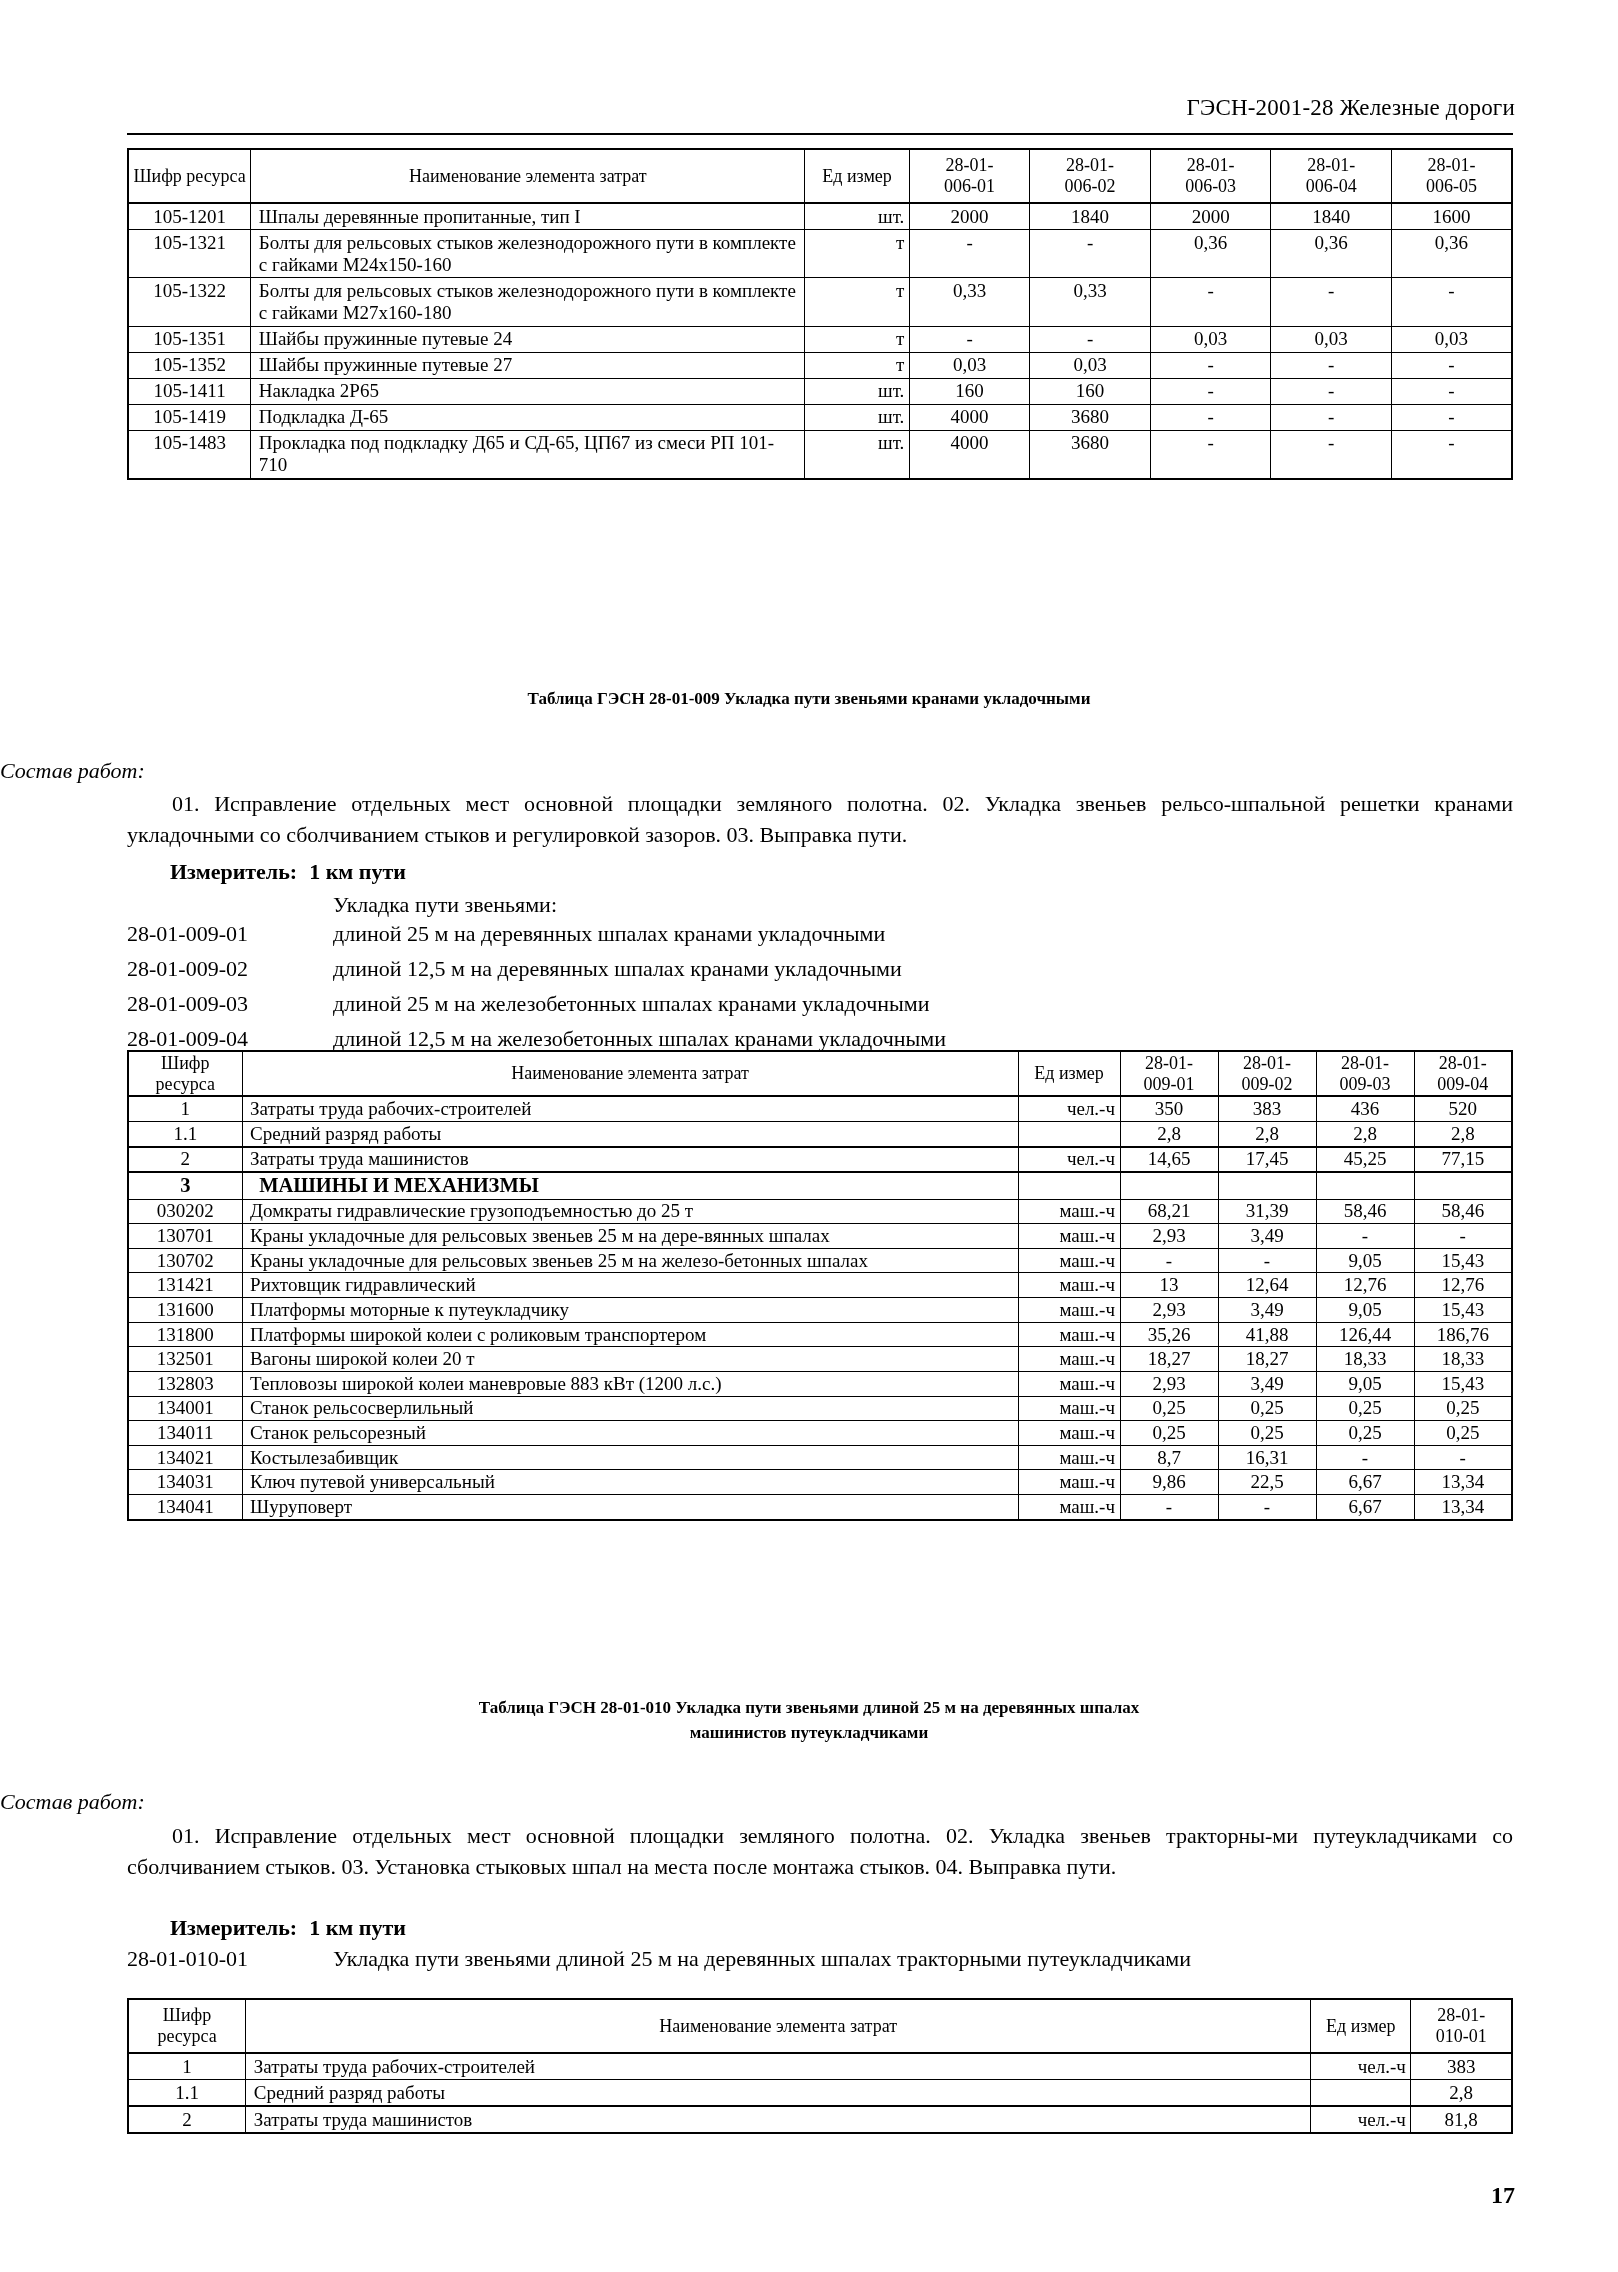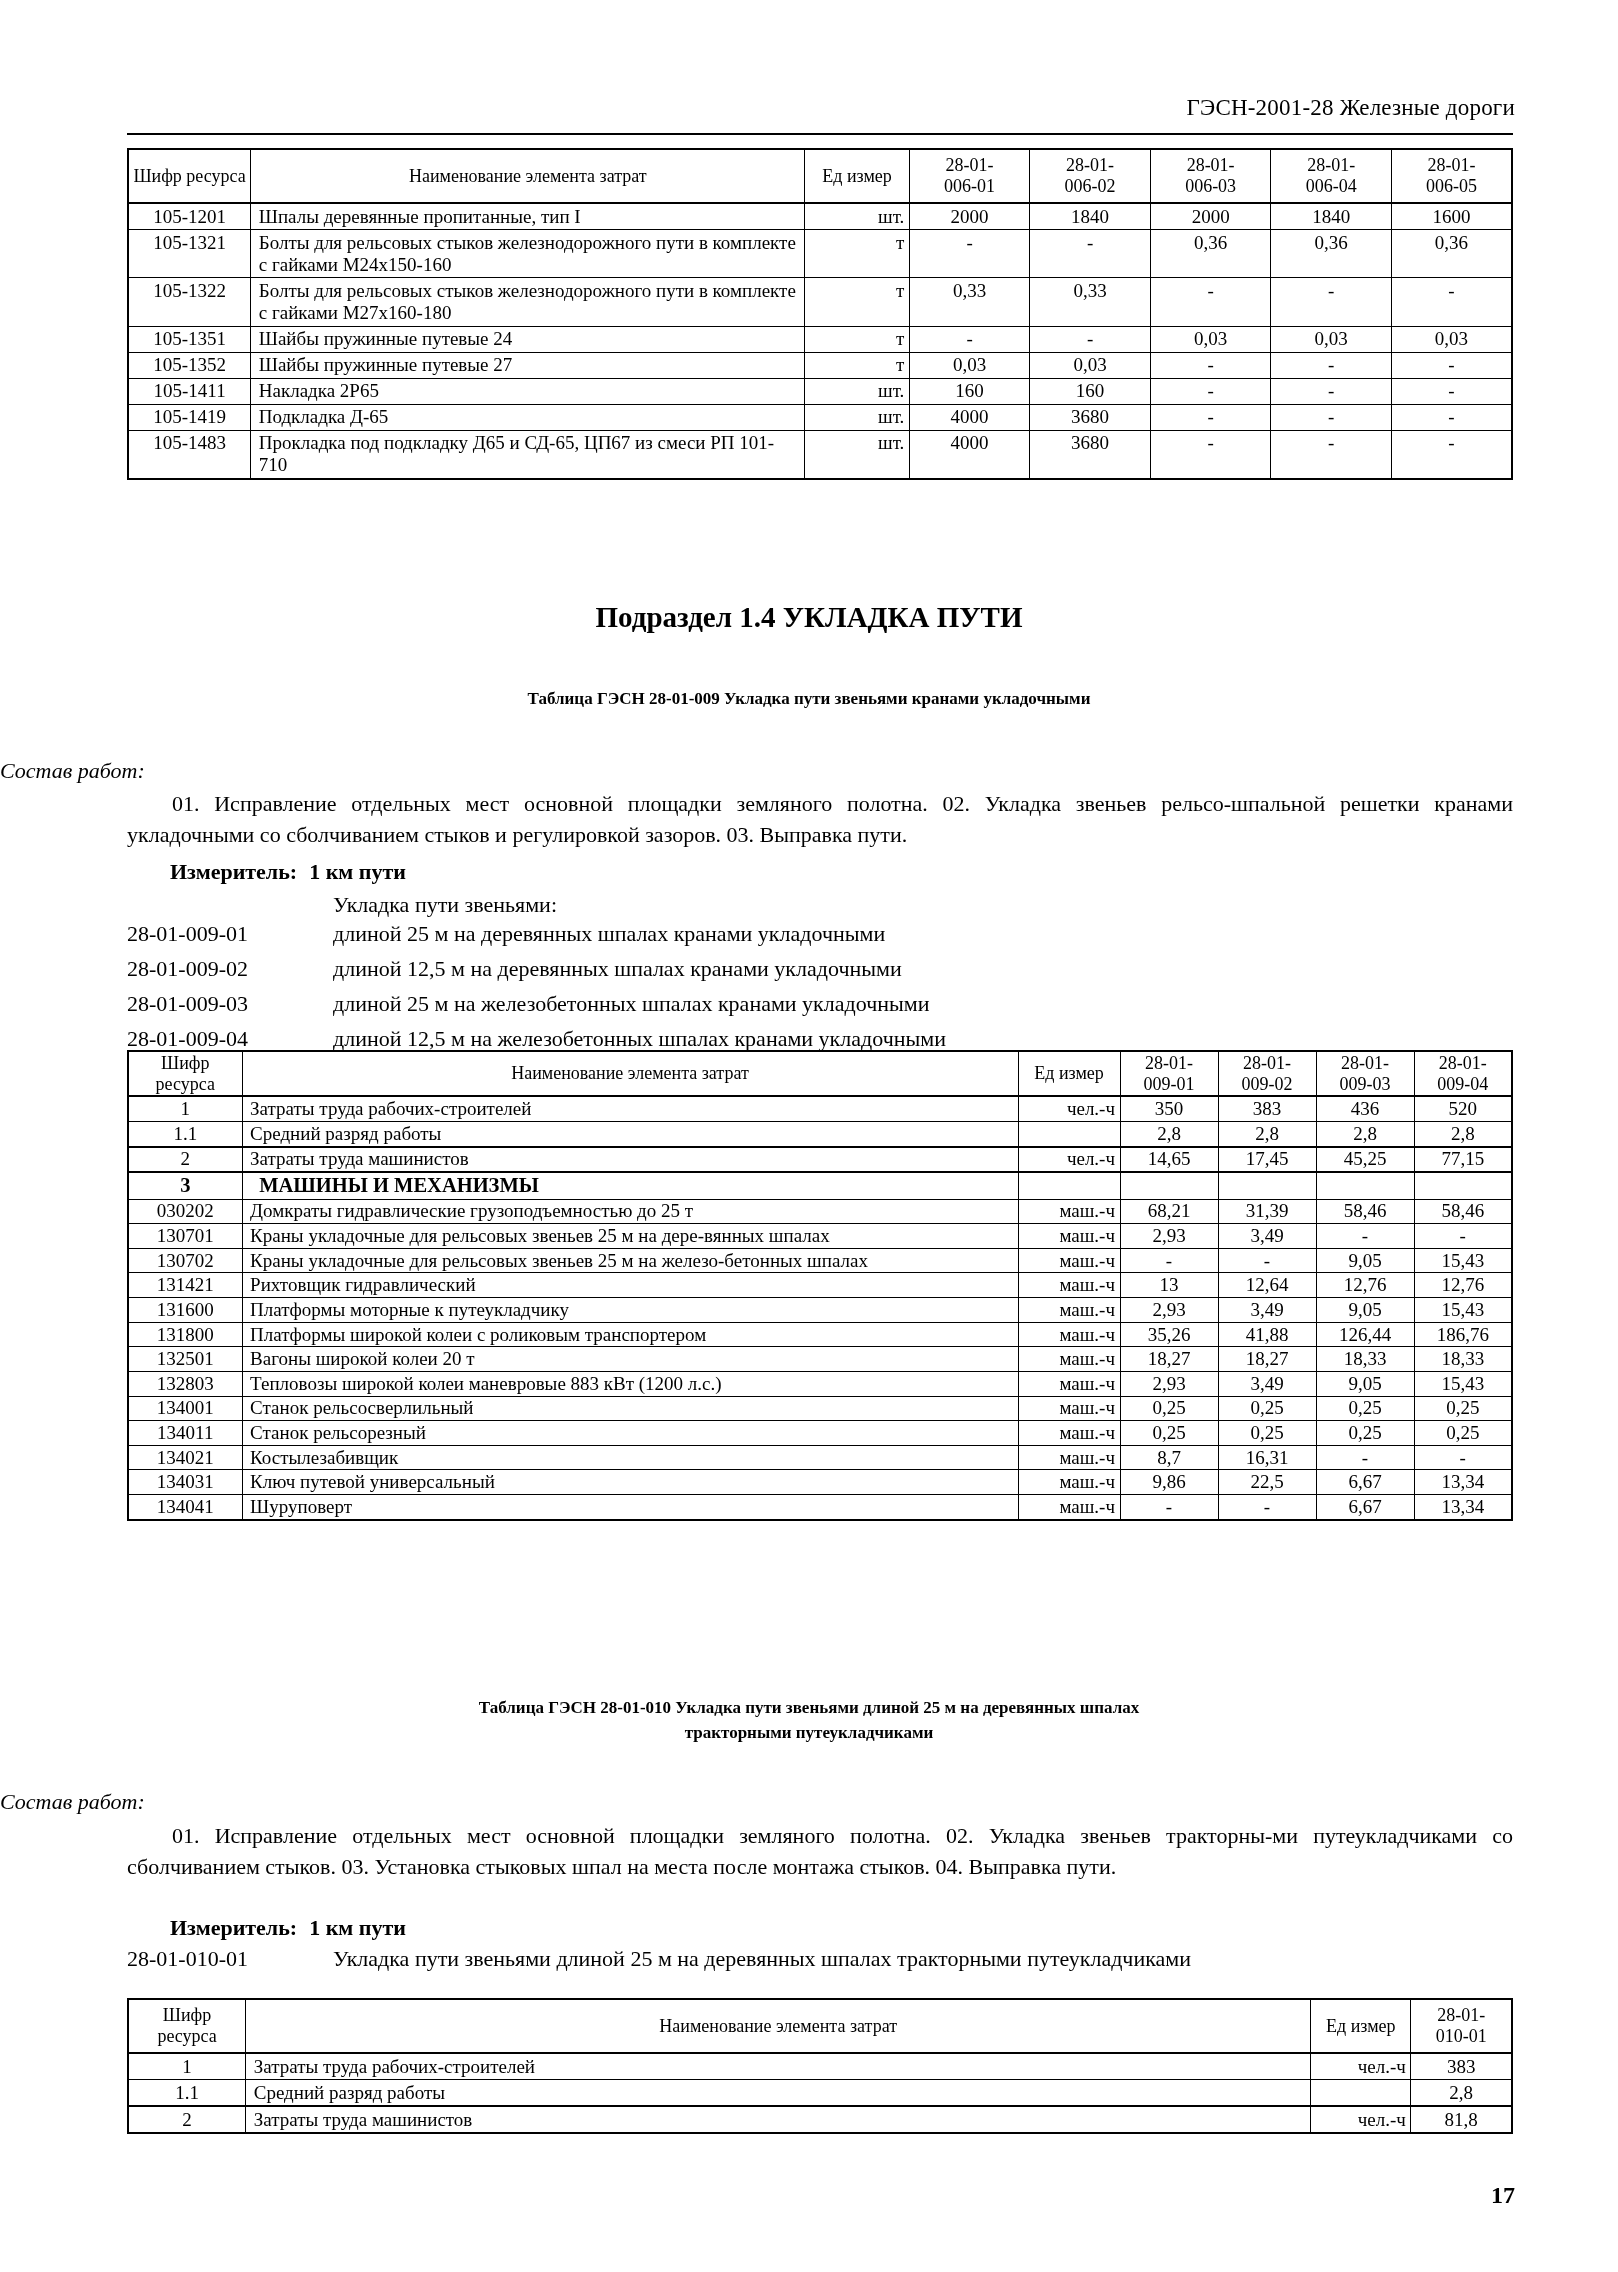--- a/index.html
+++ b/index.html
@@ -310,21 +310,20 @@
           <td class="c-unit">шт.</td>
           <td class="c-val">4000</td>
           <td class="c-val">3680</td>
           <td class="c-val">-</td>
           <td class="c-val">-</td>
           <td class="c-val">-</td>
         </tr>
       </tbody>
   </table>
 
-  <div class="subsection-title">Подраздел 1.4 УКЛАДКА ПУТИ</div>
 
   <div class="table-title" id="title-009">Таблица ГЭСН 28-01-009 Укладка пути звеньями кранами укладочными</div>
   <div class="sostav-label" id="sostav-009">Состав работ:</div>
   <div class="sostav-body" id="sostav-body-009">
     <p>01. Исправление отдельных мест основной площадки земляного полотна. 02. Укладка звеньев рельсо-шпальной решетки кранами укладочными со сболчиванием стыков и регулировкой зазоров. 03. Выправка пути.</p>
   </div>
   <div class="izmeritel" id="izm-009">
     <span>Измеритель:</span><span class="izm-gap"></span><span>1 км пути</span>
   </div>
   <div class="sub-lead" id="lead-009">Укладка пути звеньями:</div>
@@ -531,21 +530,21 @@
           <td class="c-val">-</td>
           <td class="c-val">-</td>
           <td class="c-val">6,67</td>
           <td class="c-val">13,34</td>
         </tr>
       </tbody>
   </table>
 
   <div class="table-title" id="title-010">
     <span>Таблица ГЭСН 28-01-010 Укладка пути звеньями длиной 25 м на деревянных шпалах</span>
-    <span class="l2">тракторными путеукладчиками</span>
+    <span class="l2">машинистов путеукладчиками</span>
   </div>
   <div class="sostav-label" id="sostav-010">Состав работ:</div>
   <div class="sostav-body" id="sostav-body-010">
     <p>01. Исправление отдельных мест основной площадки земляного полотна. 02. Укладка звеньев тракторны-ми путеукладчиками со сболчиванием стыков. 03. Установка стыковых шпал на места после монтажа стыков. 04. Выправка пути.</p>
   </div>
   <div class="izmeritel" id="izm-010">
     <span>Измеритель:</span><span class="izm-gap"></span><span>1 км пути</span>
   </div>
   <div class="variant-list" id="variants-010">
     <div class="variant-row">

